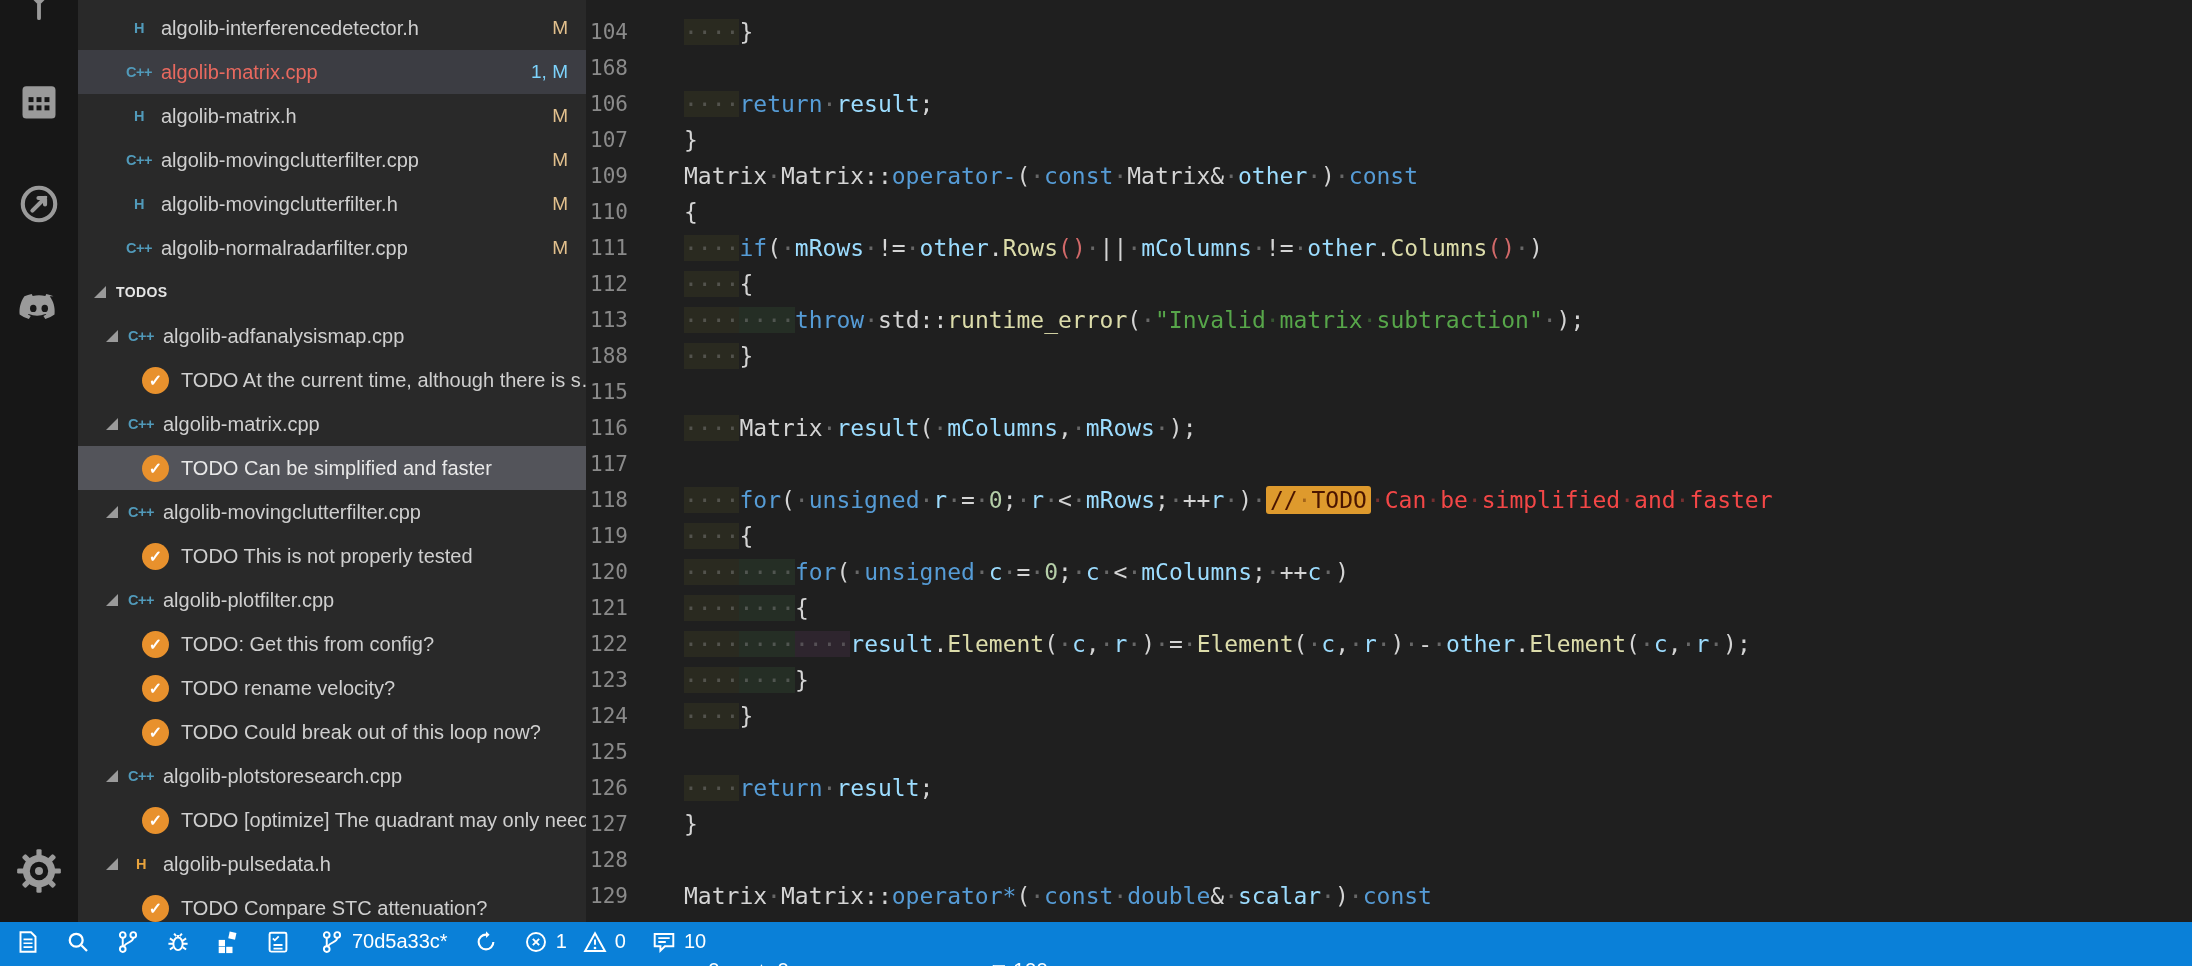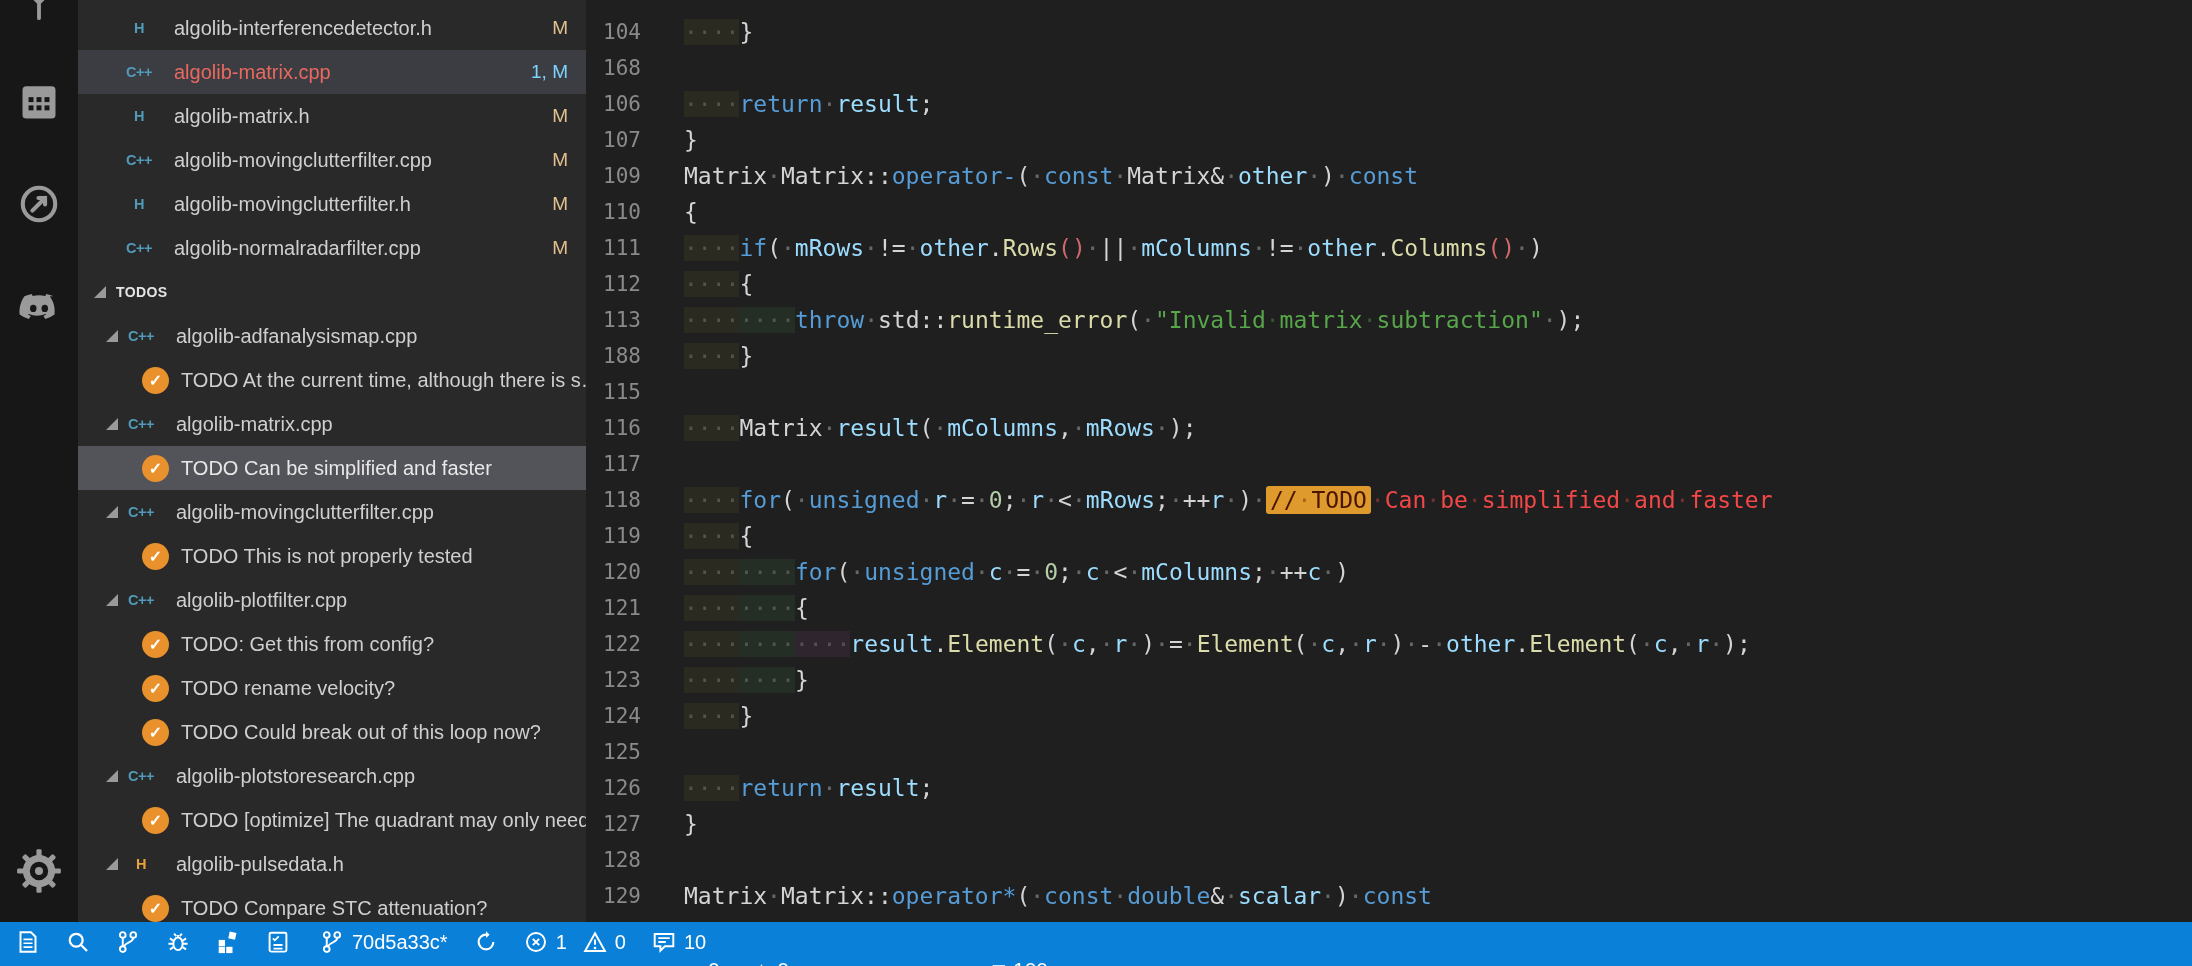--- a/index.html
+++ b/index.html
@@ -15,53 +15,53 @@
   .ab-cal{top:78px}
   .ab-timer{top:181px}
   .ab-discord{top:285px}
   .ab-gear{bottom:28px}
 
   
   .sidebar{width:508px;background:#292929;flex:none;overflow:hidden;padding-top:6px}
   .row{height:44px;display:flex;align-items:center;font-size:20px;color:#cfcfcf;white-space:nowrap;overflow:hidden}
   .file-row{padding-left:44px}
   .file-row.sel{background:#3c3d43}
-  .fname{margin-left:18px;overflow:hidden}
+  .fname{margin-left:5px;overflow:hidden}
   .fname.err{color:#e9695f}
   .fbadge{margin-left:auto;padding-right:18px;color:#e2c08d;font-size:19px;flex:none}
   .fbadge.err{color:#7dd3fc}
   .ficon{width:34px;flex:none;text-align:center;font-weight:700;font-size:14.5px;color:#519aba;letter-spacing:-.5px}
   .section-row{padding-left:16px;font-weight:700;font-size:14px;color:#e6e6e6;letter-spacing:.4px}
   .tree-file-row{padding-left:28px}
   .todo-row{padding-left:64px}
   .todo-row.sel2{background:#53545a;color:#e8e8e8}
   .twistie{width:0;height:0;border-left:12px solid transparent;border-bottom:12px solid #9a9a9a;margin-right:6px;flex:none}
   .section-row .twistie{margin-right:10px}
   .todo-check{width:27px;height:27px;border-radius:50%;background:#e8912d;color:#fff;display:flex;align-items:center;justify-content:center;font-size:16px;font-weight:700;flex:none}
   .tname{margin-left:12px;overflow:hidden}
 
   
   .editor{flex:1;background:#1f1f1f;overflow:hidden;padding-top:14px}
   .cl{height:36px;line-height:36px;font-family:"DejaVu Sans Mono",monospace;font-size:23px;white-space:pre;display:flex;padding-left:4px}
-  .ln{width:64px;text-align:center;margin-right:30px;color:#8a8a8a;font-size:21px;flex:none}
+  .ln{width:64px;text-align:left;margin-right:30px;color:#8a8a8a;font-size:21px;flex:none}
   .lc{color:#d4d4d4}
   .sp{opacity:.4}
   .ig{color:#909090}
   .t0{background:rgba(255,255,64,.05)}
   .t1{background:rgba(127,255,127,.07)}
   .t2{background:rgba(255,127,255,.07)}
   .k{color:#569cd6}.v{color:#9cdcfe}.f{color:#dcdcaa}.s{color:#57a64a}
   .n{color:#b5cea8}.p{color:#d4d4d4}.r{color:#d16969}
   .red{color:#f44747}
   .todo{background:#de9a2d;color:#4a1500;border-radius:3px;padding:1px 4px}
 
   
   .statusbar{height:44px;background:#0a80d8;position:relative;overflow:hidden;color:#fff;flex:none}
   .sb-inner{display:flex;align-items:center;height:40px;padding-left:16px;gap:26px;font-size:20px}
-  .sbi{display:flex;align-items:center;gap:8px}
+  .sbi{display:flex;gap:8px}
   .sb-num{font-size:20px}
   .warn-gap{margin-left:8px}
   .frags{position:absolute;bottom:-16px;left:688px;display:flex;align-items:center;font-size:21px}
   .frag{display:flex;align-items:center;gap:8px;margin-right:34px}
   .frag-glyph{font-size:20px}
   .frag-far{margin-left:170px}
 </style>
 </head>
 <body>
 

